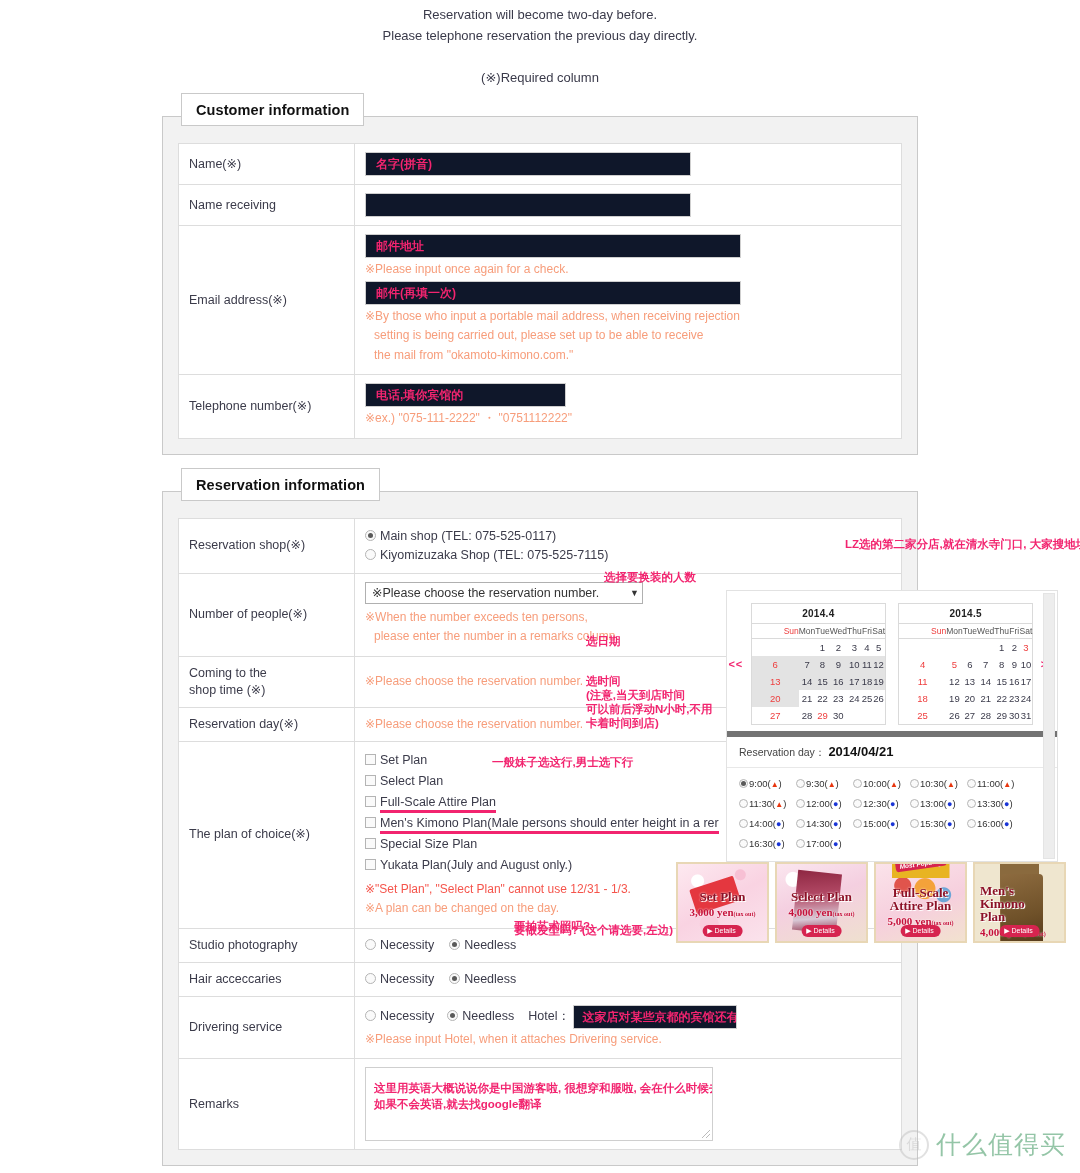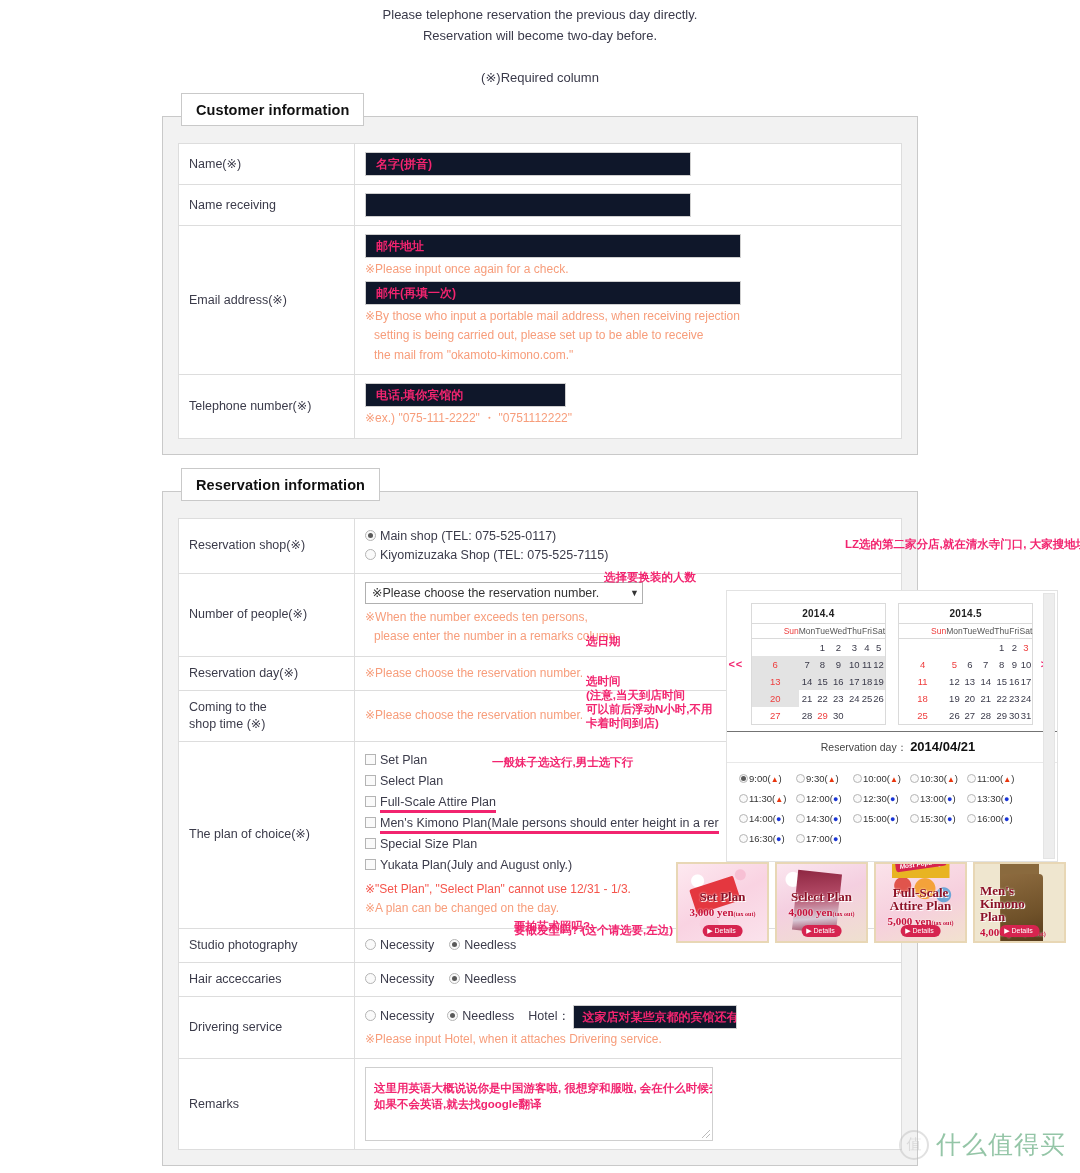--- a/index.html
+++ b/index.html
@@ -213,25 +213,24 @@
   table.cal td.d {
     text-align: center;
     padding: 2px 0;
     color: #3a3a4a;
     height: 13px;
   }
   table.cal td.d.sun { color: #ee3d3d; }
   table.cal td.d.dim { background: #e3e3e3; }
 
   .cal-day-bar {
-    border-top: 1px solid #737373;
+    border-top: 6px solid #737373;
     padding: 7px 0 7px 12px;
     font-size: 10.5px;
     color: #444;
-    text-align: center;
   }
   .cal-day-bar b {
     font-size: 13px;
     color: #111;
     margin-left: 3px;
   }
   .cal-times {
     border-top: 1px solid #e8e8e8;
     padding: 6px 6px 2px 12px;
   }
@@ -418,22 +417,22 @@
   #watermark .wm-text {
     color: #15803d;
     font-size: 25px;
     letter-spacing: 1px;
   }
 </style>
 </head>
 <body>
 
 <div class="intro">
+  <div>Reservation will become two-day before.</div>
   <div>Please telephone reservation the previous day directly.</div>
-  <div>Reservation will become two-day before.</div>
   <div class="req">(※)Required column</div>
 </div>
 
 <div style="margin-top:28px;">
   <div class="panel">
     <div class="panel-title">Customer information</div>
     <div class="panel-inner">
       <table class="form">
         <tbody>
             <tr>
@@ -496,31 +495,31 @@
           <td class="val">
             <span class="sel">
               <span class="arrow">▼</span><span>※Please choose the reservation number.</span>
             </span>
             <div class="note" style="margin-top:5px;">※When the number exceeds ten persons,</div>
             <div class="note indent">please enter the number in a remarks column.</div>
           </td>
         </tr>
 
         <tr>
-          <td class="lbl">Reservation day(※)</td>
-          <td class="val">
-            <span class="note" style="display:inline;">※Please choose the reservation number.</span>
-          </td>
-        </tr>
-
-        <tr>
           <td class="lbl">
             <span>Coming to the</span><br>
             <span>shop time (※)</span>
           </td>
+          <td class="val">
+            <span class="note" style="display:inline;">※Please choose the reservation number.</span>
+          </td>
+        </tr>
+
+        <tr>
+          <td class="lbl">Reservation day(※)</td>
           <td class="val">
             <span class="note" style="display:inline;">※Please choose the reservation number.</span>
           </td>
         </tr>
 
         <tr>
           <td class="lbl">The plan of choice(※)</td>
           <td class="val">
             <div class="chk-line">
               <span class="check"></span><span>Set Plan</span>

